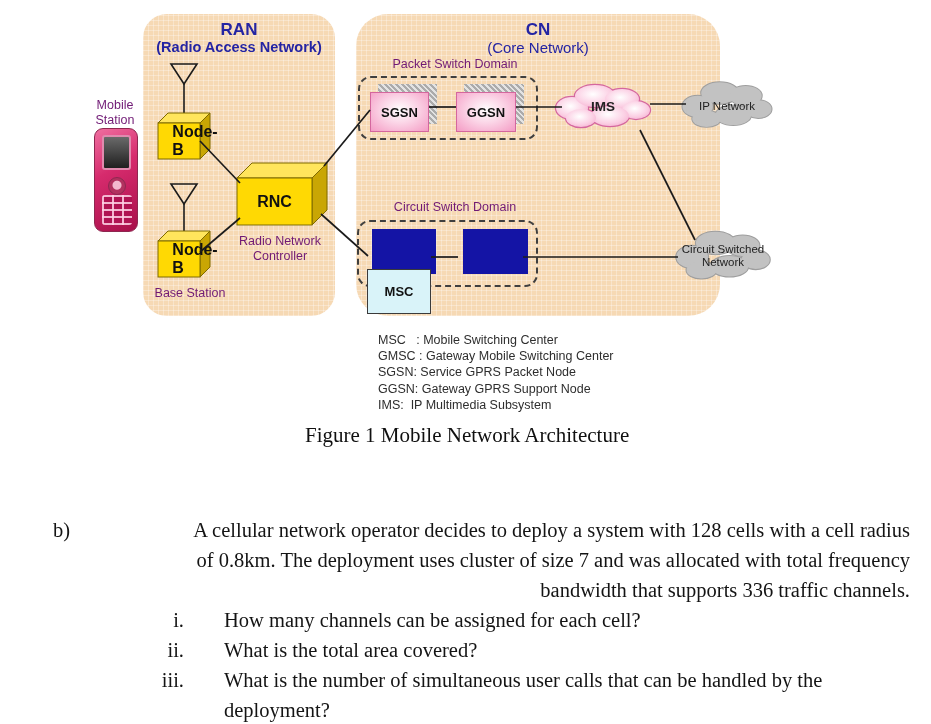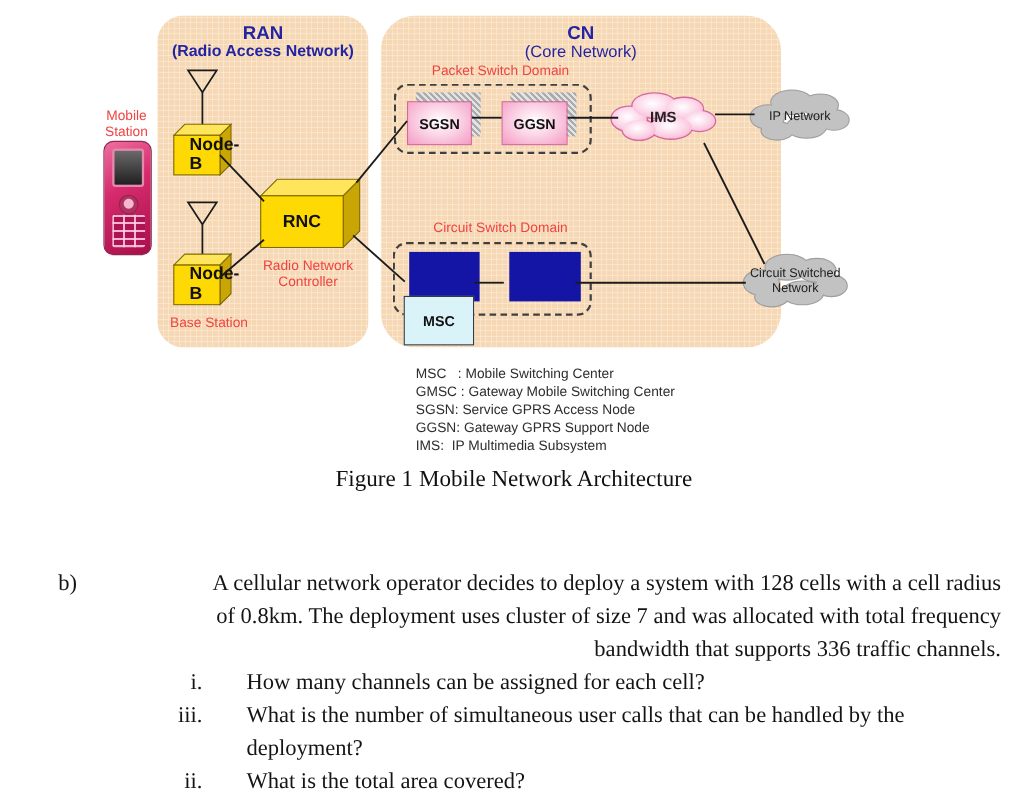--- a/index.html
+++ b/index.html
@@ -10,26 +10,26 @@
   }
   
   .panel {
     position:absolute; top:14px; height:302px; border-radius:24px;
     background-color:#F6D9B4;
     background-image:
       repeating-linear-gradient(0deg, rgba(255,255,255,0.30) 0 1px, transparent 1px 5px),
       repeating-linear-gradient(90deg, rgba(255,255,255,0.30) 0 1px, transparent 1px 5px);
   }
   #ran-panel { left:143px; width:192px; }
-  #cn-panel  { left:346px; width:364px;border-radius:32px; }
+  #cn-panel  { left:356px; width:364px;border-radius:32px; }
   .panel-title-main { text-align:center; padding-top:7px; font-weight:bold; font-size:17px; color:#2424A3; line-height:18px; }
   .panel-title-sub  { text-align:center; font-weight:bold; font-size:14.5px; color:#2424A3; line-height:17px; }
   .panel-title-sub.normal { font-weight:normal; font-size:15px; }
   
-  .small-label { position:absolute; font-size:12.5px; color:#ef4444; line-height:15px; }
+  .small-label { position:absolute; font-size:12.5px; color:#701a75; line-height:15px; }
   .center { text-align:center; }
   
   #mobile-label { left:86px; top:98px; width:58px; }
   #phone { position:absolute; left:94px; top:128px; width:44px; height:104px;
     background:linear-gradient(150deg,#ef6fa0 0%, #d62b6d 40%, #a80f4a 100%);
     border:1px solid #8e2750; border-radius:9px; }
   #phone .phone-screen { position:absolute; left:7px; top:6px; width:29px; height:35px;
     background:linear-gradient(#6a6a6a,#1f1f1f); border:2px solid #e08aae; border-radius:3px; }
   #phone .phone-dpad { position:absolute; left:13px; top:48px; width:18px; height:18px; border-radius:50%;
     background:radial-gradient(circle at 50% 45%, #f3b9cf 0 4px, #b2315f 5px 100%); border:1px solid #8e2750; }
@@ -255,44 +255,44 @@
     <line x1="516" y1="107" x2="562" y2="107"></line>
     <line x1="650" y1="104" x2="686" y2="104"></line>
     <line x1="640" y1="130" x2="695" y2="240"></line>
     <line x1="431" y1="257" x2="458" y2="257"></line>
     <line x1="523" y1="257" x2="678" y2="257"></line>
   </svg>
 
   <div id="legend">
     <div class="legend-line">MSC   : Mobile Switching Center</div>
     <div class="legend-line">GMSC : Gateway Mobile Switching Center</div>
-    <div class="legend-line">SGSN: Service GPRS Access Node</div>
+    <div class="legend-line">SGSN: Service GPRS Packet Node</div>
     <div class="legend-line">GGSN: Gateway GPRS Support Node</div>
     <div class="legend-line">IMS:  IP Multimedia Subsystem</div>
   </div>
 
   <div id="figure-caption">Figure 1 Mobile Network Architecture</div>
 
   <div class="serif" id="q-label">b)</div>
   <div class="serif" id="q-body">
     <div>A cellular network operator decides to deploy a system with 128 cells with a cell radius</div>
     <div>of 0.8km. The deployment uses cluster of size 7 and was allocated with total frequency</div>
     <div>bandwidth that supports 336 traffic channels.</div>
   </div>
   <div class="serif" id="q-items">
     <div class="q-item">
       <div class="numeral">i.</div>
       <div class="q-item-text">How many channels can be assigned for each cell?</div>
+    </div>
+    <div class="q-item">
+      <div class="numeral">ii.</div>
+      <div class="q-item-text">What is the total area covered?</div>
     </div>
     <div class="q-item">
       <div class="numeral">iii.</div>
       <div class="q-item-text">
         <div>What is the number of simultaneous user calls that can be handled by the</div>
         <div>deployment?</div>
       </div>
     </div>
-    <div class="q-item">
-      <div class="numeral">ii.</div>
-      <div class="q-item-text">What is the total area covered?</div>
-    </div>
   </div>
 
 </div>
 
 </body></html>

